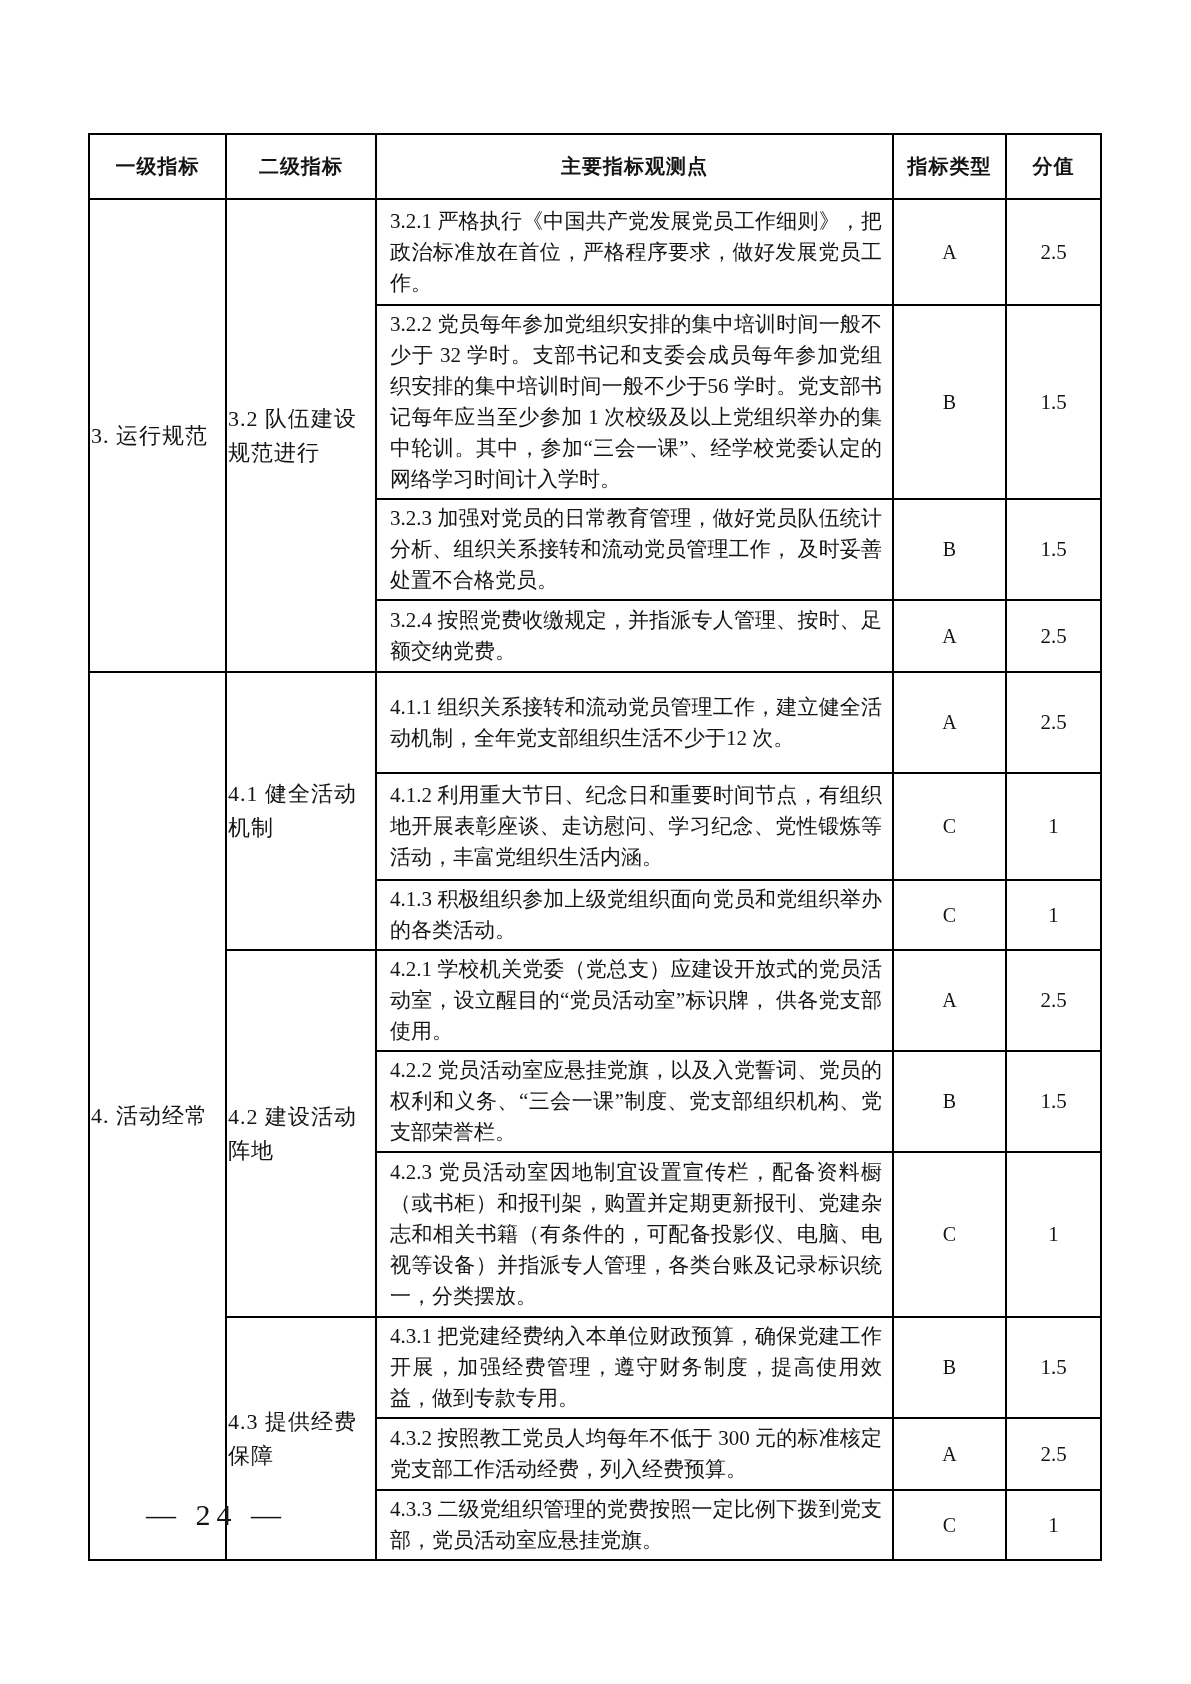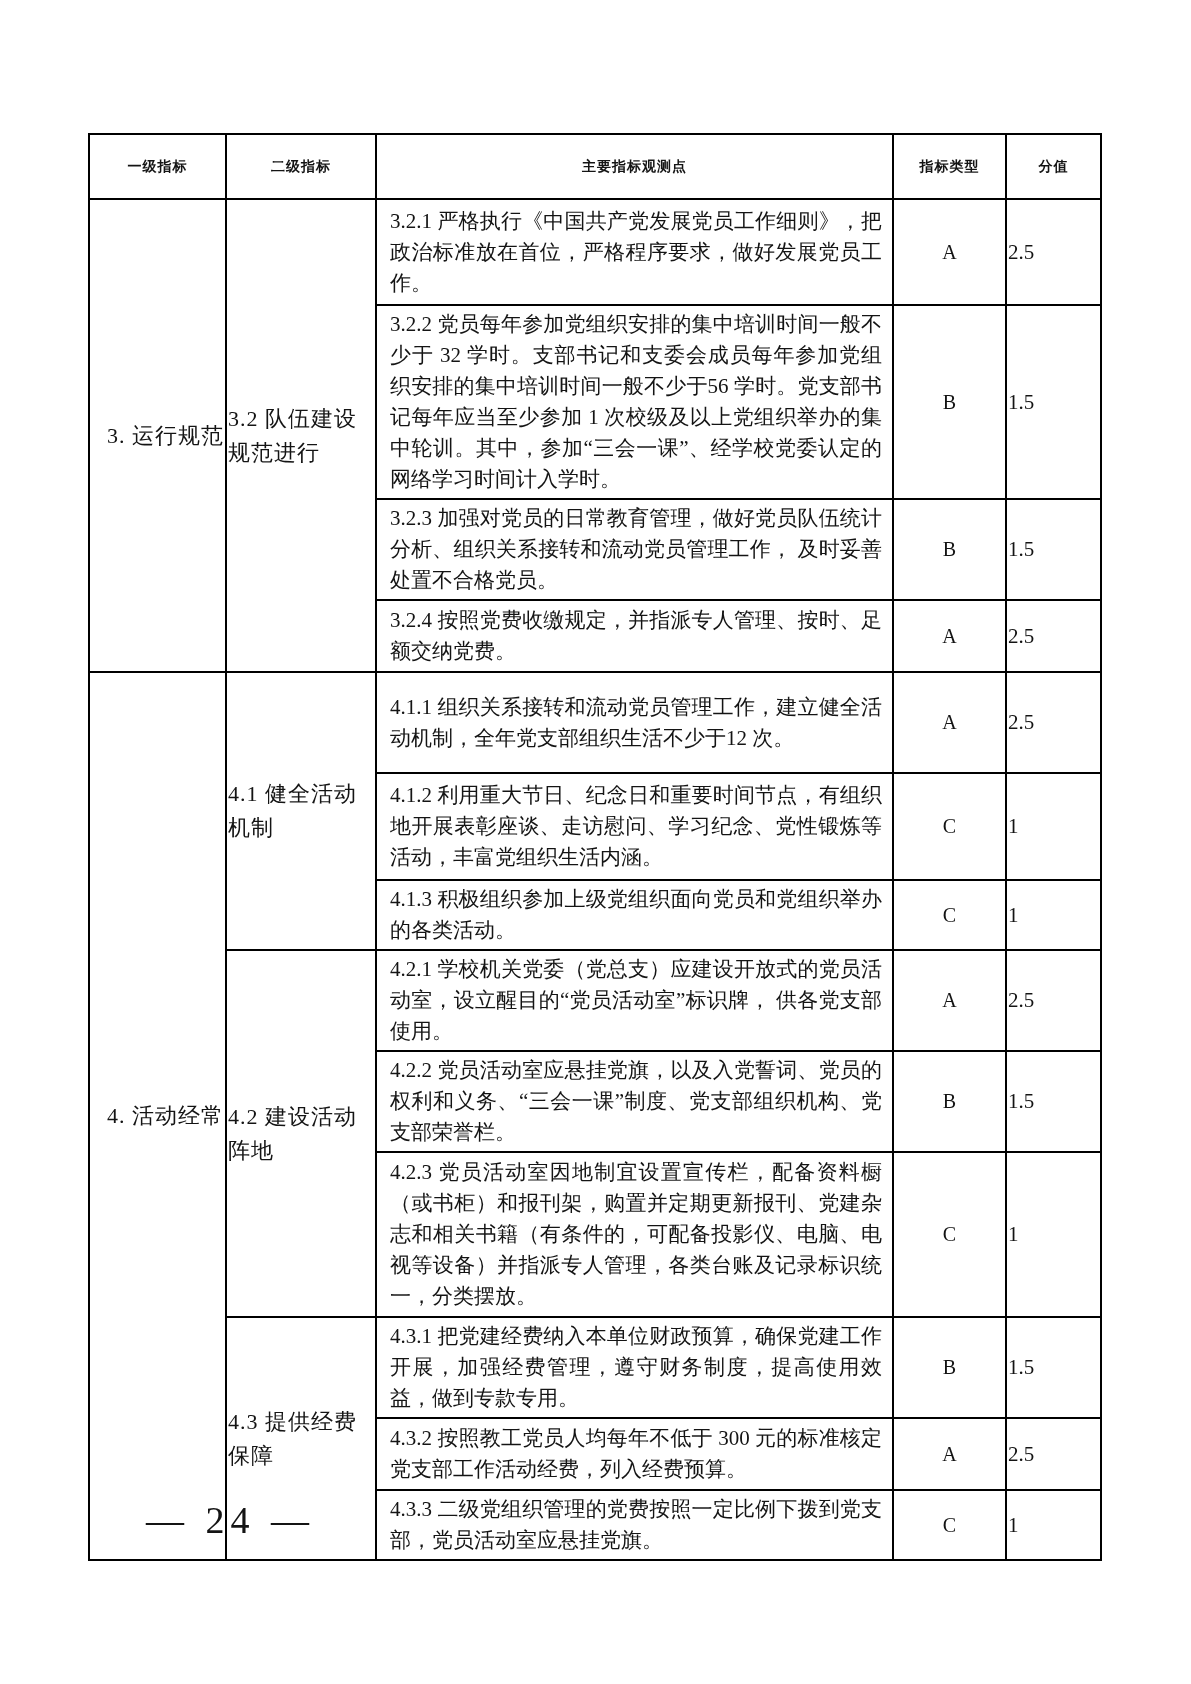--- a/index.html
+++ b/index.html
@@ -22,54 +22,54 @@
     border-collapse: collapse;
     table-layout: fixed;
   }
   .indicator-table th, .indicator-table td {
     border: 2px solid #000000;
     vertical-align: middle;
   }
   .indicator-table th {
     font-family: "Liberation Sans", "DejaVu Sans", sans-serif;
     font-weight: bold;
-    font-size: 14px;
+    font-size: 20px;
     height: 61px;
     text-align: center;
     letter-spacing: 1px;
   }
   .cell-obs {
     font-size: 21px;
     line-height: 31px;
     text-align: justify;
     padding: 3px 10px 3px 13px;
   }
   .cell-lvl1 {
     font-size: 22px;
-    text-align: right;
+    text-align: left;
     letter-spacing: 1px;
   }
   .cell-lvl2 {
     font-size: 22px;
     white-space: pre-line;
     line-height: 34px;
     letter-spacing: 1px;
   }
   .cell-type {
     font-size: 20px;
     text-align: center;
   }
   .cell-score {
     font-size: 21px;
-    text-align: left;
+    text-align: center;
   }
   .page-number {
     position: absolute;
     left: 146px; top: 1498px;
-    font-size: 38px;
+    font-size: 30px;
     letter-spacing: 6px;
     color: #141414;
   }
 </style>
 </head>
 <body>
 
 <div class="page">
 
   <table class="indicator-table">

